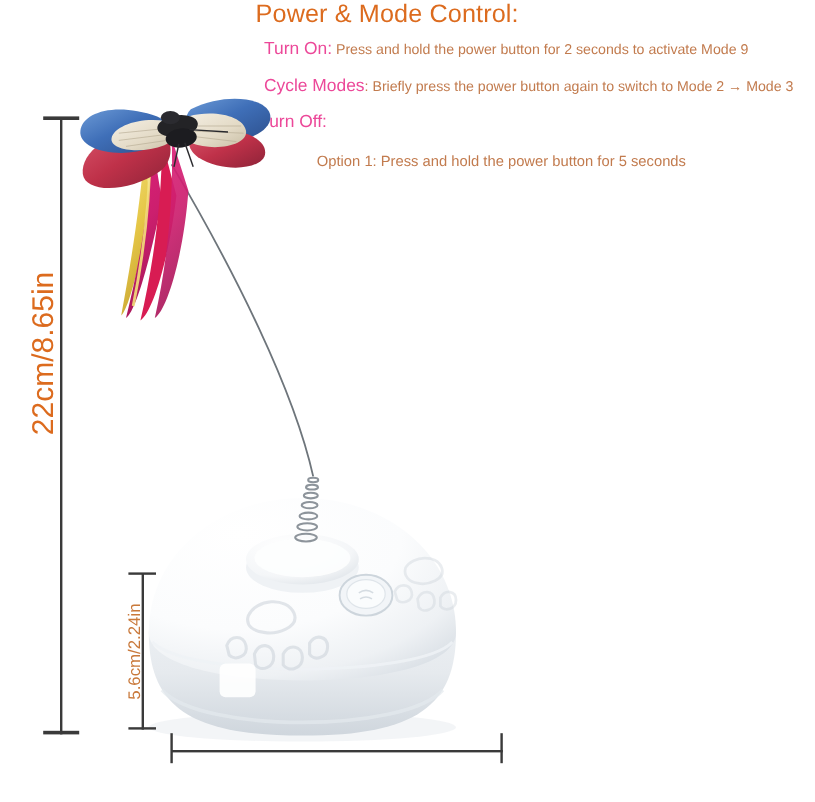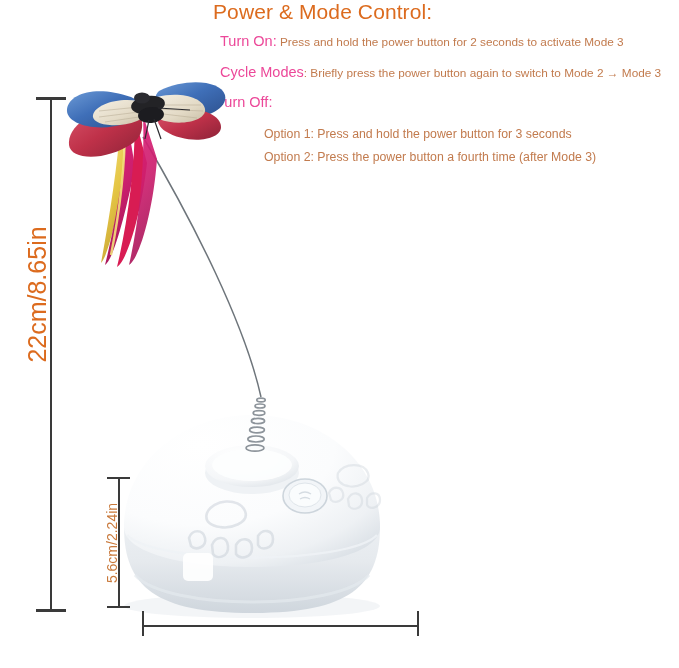--- a/index.html
+++ b/index.html
@@ -119,34 +119,33 @@
 </head>
 <body>
 
 <div id="stage">
 
   <div id="instructions">
 
     <div class="title">Power &amp; Mode Control:</div>
 
     <div class="line l-turnon">
-      <span class="lead">Turn On:</span><span class="body-txt"> Press and hold the power button for 2 seconds to activate Mode 3</span>
+      <span class="lead">Turn On:</span><span class="body-txt"> Press and hold the power button for 2 seconds to activate Mode 9</span>
     </div>
 
     <div class="line l-cycle">
       <span class="lead">Cycle Modes</span><span class="body-txt">: Briefly press the power button again to switch to Mode 2 → Mode 3</span>
     </div>
 
     <div class="line l-turnoff">
       <span class="lead">Turn Off:</span>
     </div>
 
-    <div class="line l-opt1">Option 1: Press and hold the power button for 3 seconds</div>
-
-    <div class="line l-opt2">Option 2: Press the power button a fourth time (after Mode 3)</div>
+    <div class="line l-opt1">Option 1: Press and hold the power button for 5 seconds</div>
+
   </div>
 
   <div id="product">
     <svg width="400" height="545" viewBox="0 0 400 545" xmlns="http://www.w3.org/2000/svg">
       <defs>
         <radialGradient id="domeG" cx="30%" cy="20%" r="95%">
           <stop offset="0%" stop-color="#ffffff"></stop>
           <stop offset="55%" stop-color="#fbfcfd"></stop>
           <stop offset="82%" stop-color="#eef1f4"></stop>
           <stop offset="100%" stop-color="#d9dfe5"></stop>

